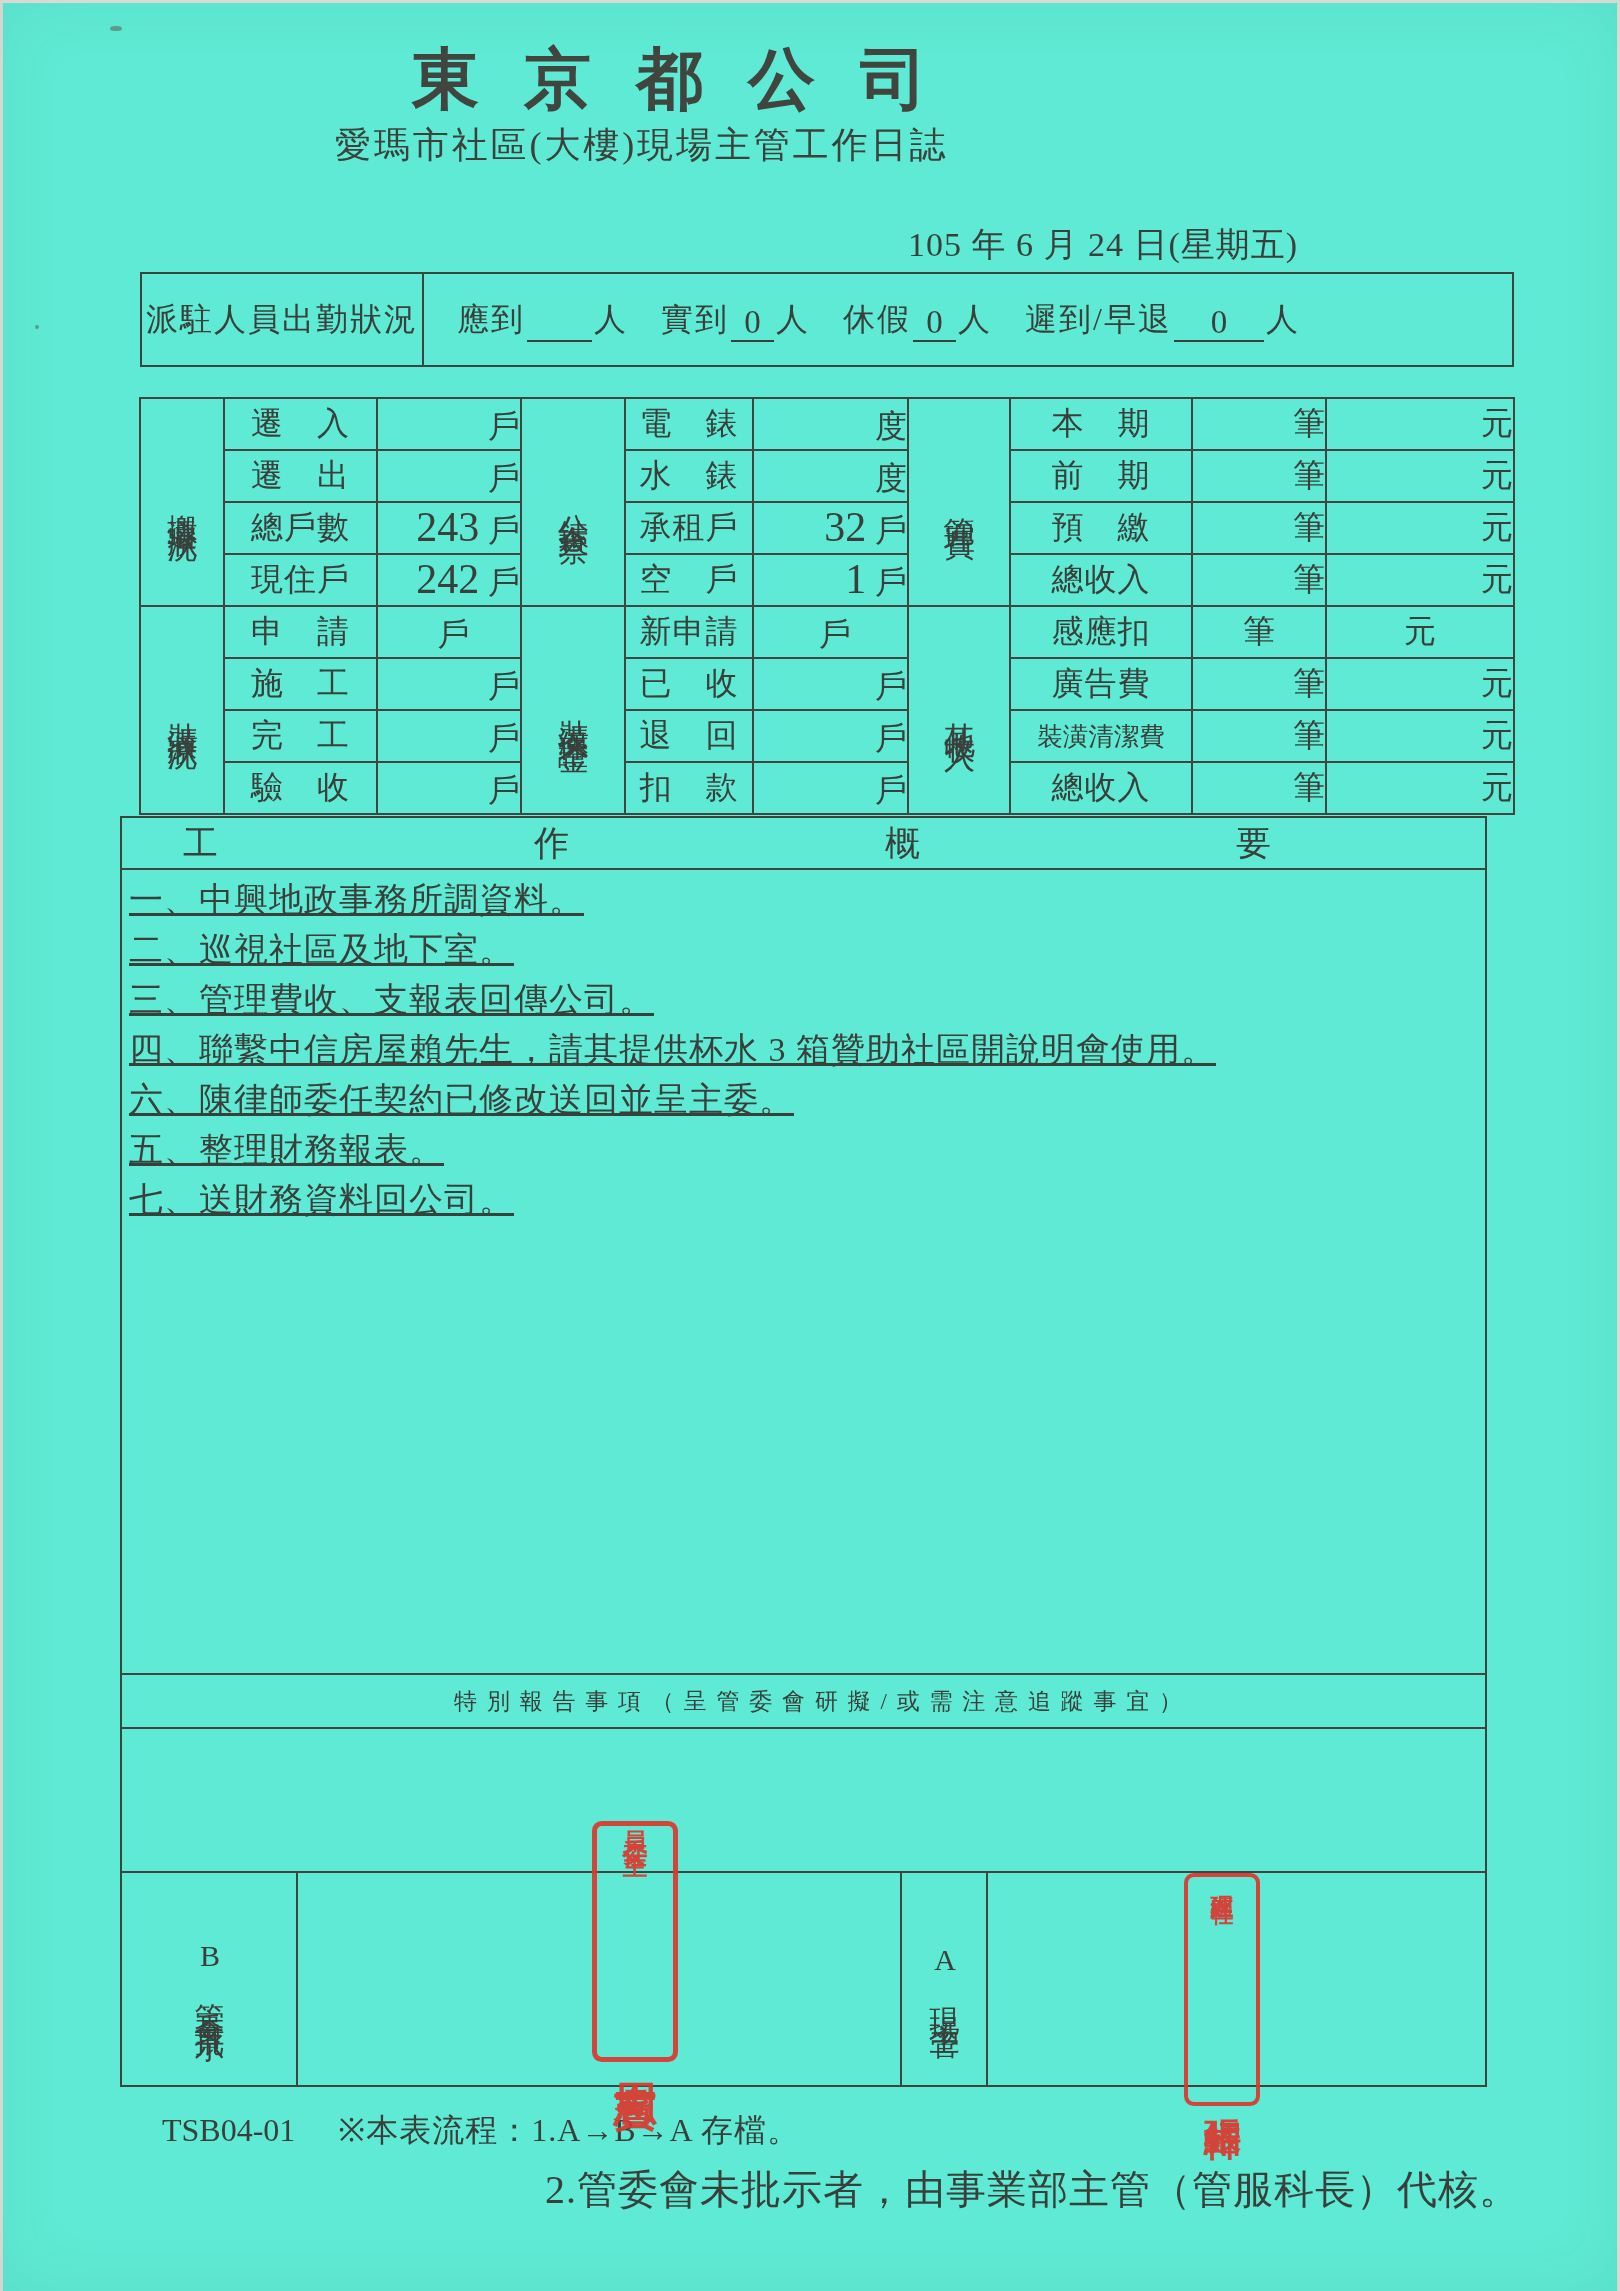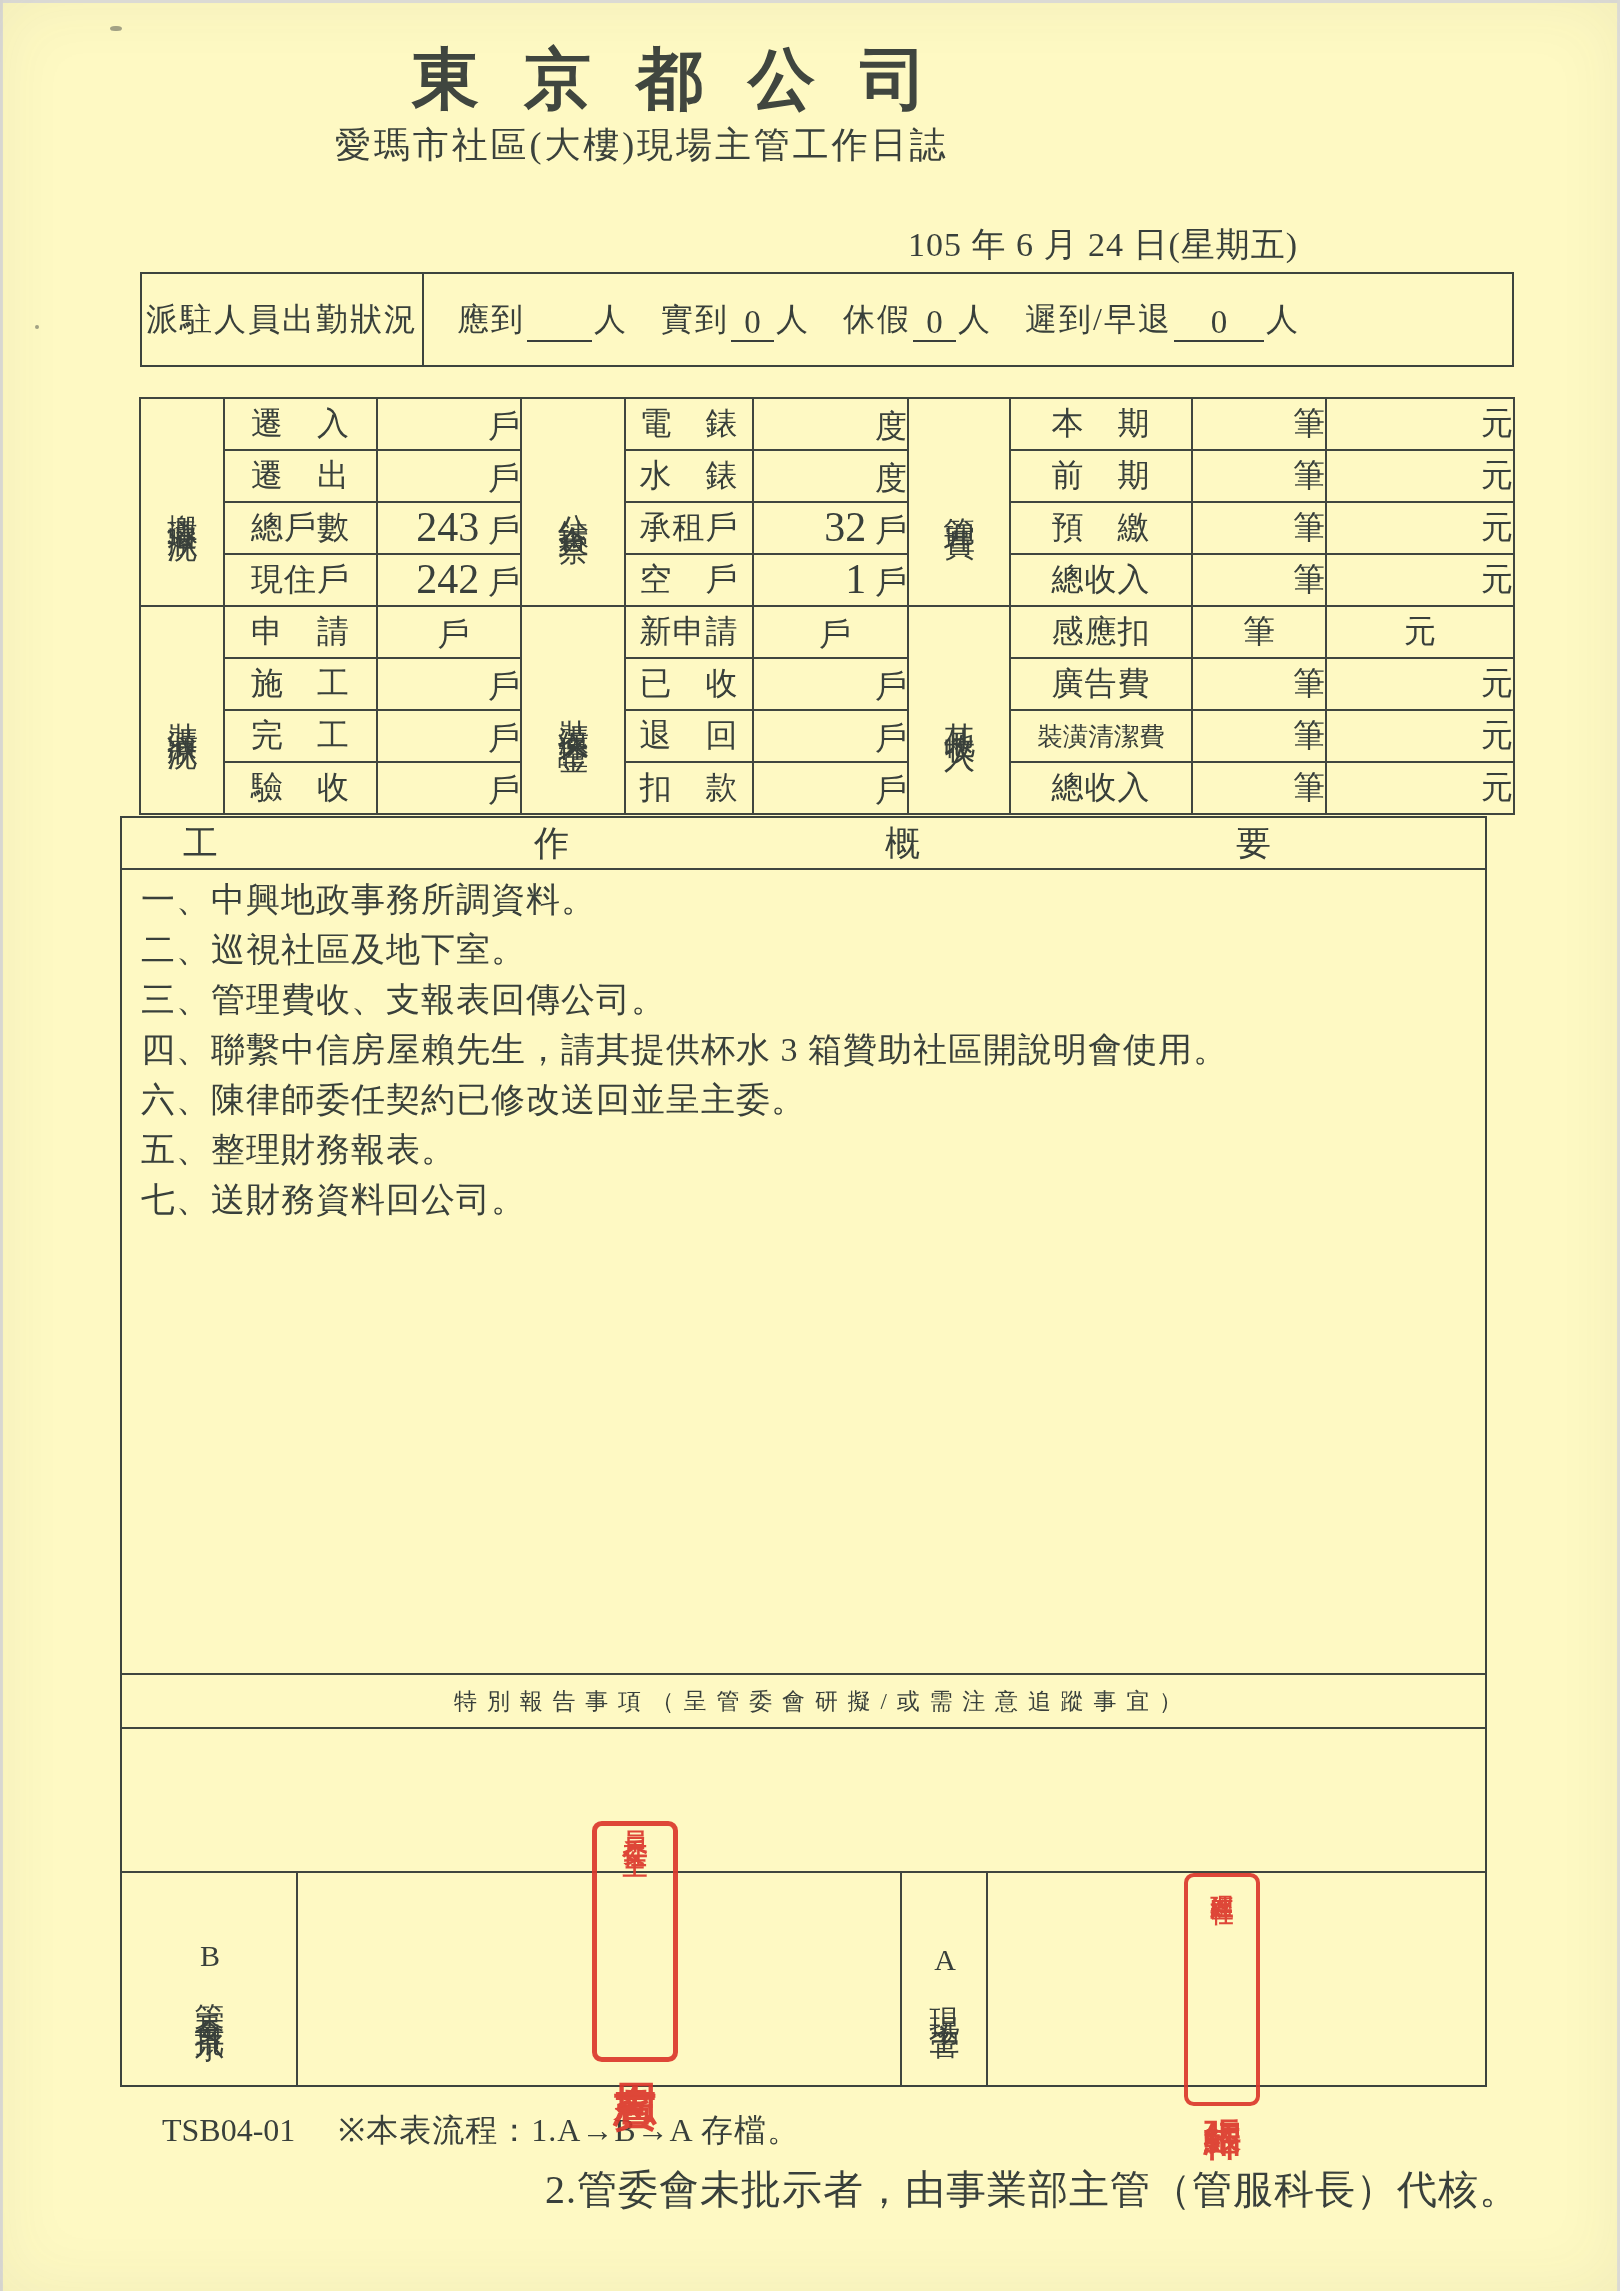--- a/index.html
+++ b/index.html
@@ -4,21 +4,21 @@
 <style>
   html,body{margin:0;padding:0;}
   body{
     width:1620px;height:2292px;
     background:#e9e8e4;
     font-family:"Liberation Serif","DejaVu Serif",serif;
     color:#39403b;
   }
   .page{
     position:relative;width:1620px;height:2292px;overflow:hidden;
-    background:#fef9c3;
+    background:#5eead4;
   }
   .page::after{
     content:"";position:absolute;inset:0;pointer-events:none;
     box-shadow:inset 0 0 69px rgba(70,70,60,0.07), inset 2.9px 0 0 #dddcd7, inset -2.9px 0 0 #e2e1dc, inset 0 2.9px 0 #e0dfda;
   }
   .speck{position:absolute;background:#5a5d53;border-radius:50%;opacity:.55;}
 
   
   .company-title{
     position:absolute;left:412px;top:43px;
@@ -76,21 +76,21 @@
     position:absolute;left:120px;top:816px;width:1367px;height:1271px;
     border:2.9px solid #3d443e;box-sizing:border-box;
   }
   .work-header{
     position:absolute;left:0;top:0;width:100%;height:52px;box-sizing:border-box;
     border-bottom:2px solid #40463f;
     display:flex;justify-content:space-between;align-items:center;
     padding:0 214px 0 61px;font-size:35px;
   }
   .work-items{position:absolute;left:0;top:57px;width:100%;}
-  .work-item{font-size:34px;line-height:50px;padding-left:19px;letter-spacing:1px;white-space:nowrap;}
+  .work-item{font-size:34px;line-height:50px;padding-left:7px;letter-spacing:1px;white-space:nowrap;text-decoration:underline;}
   .special-header{
     position:absolute;left:0;top:855px;width:100%;height:56px;box-sizing:border-box;
     border-top:2px solid #40463f;border-bottom:2px solid #40463f;
     font-size:23px;letter-spacing:9.8px;text-align:center;line-height:54px;text-indent:39px;
     white-space:nowrap;
   }
   .sign-row{
     position:absolute;left:0;bottom:0;width:100%;height:214px;box-sizing:border-box;
     border-top:2px solid #40463f;
   }

